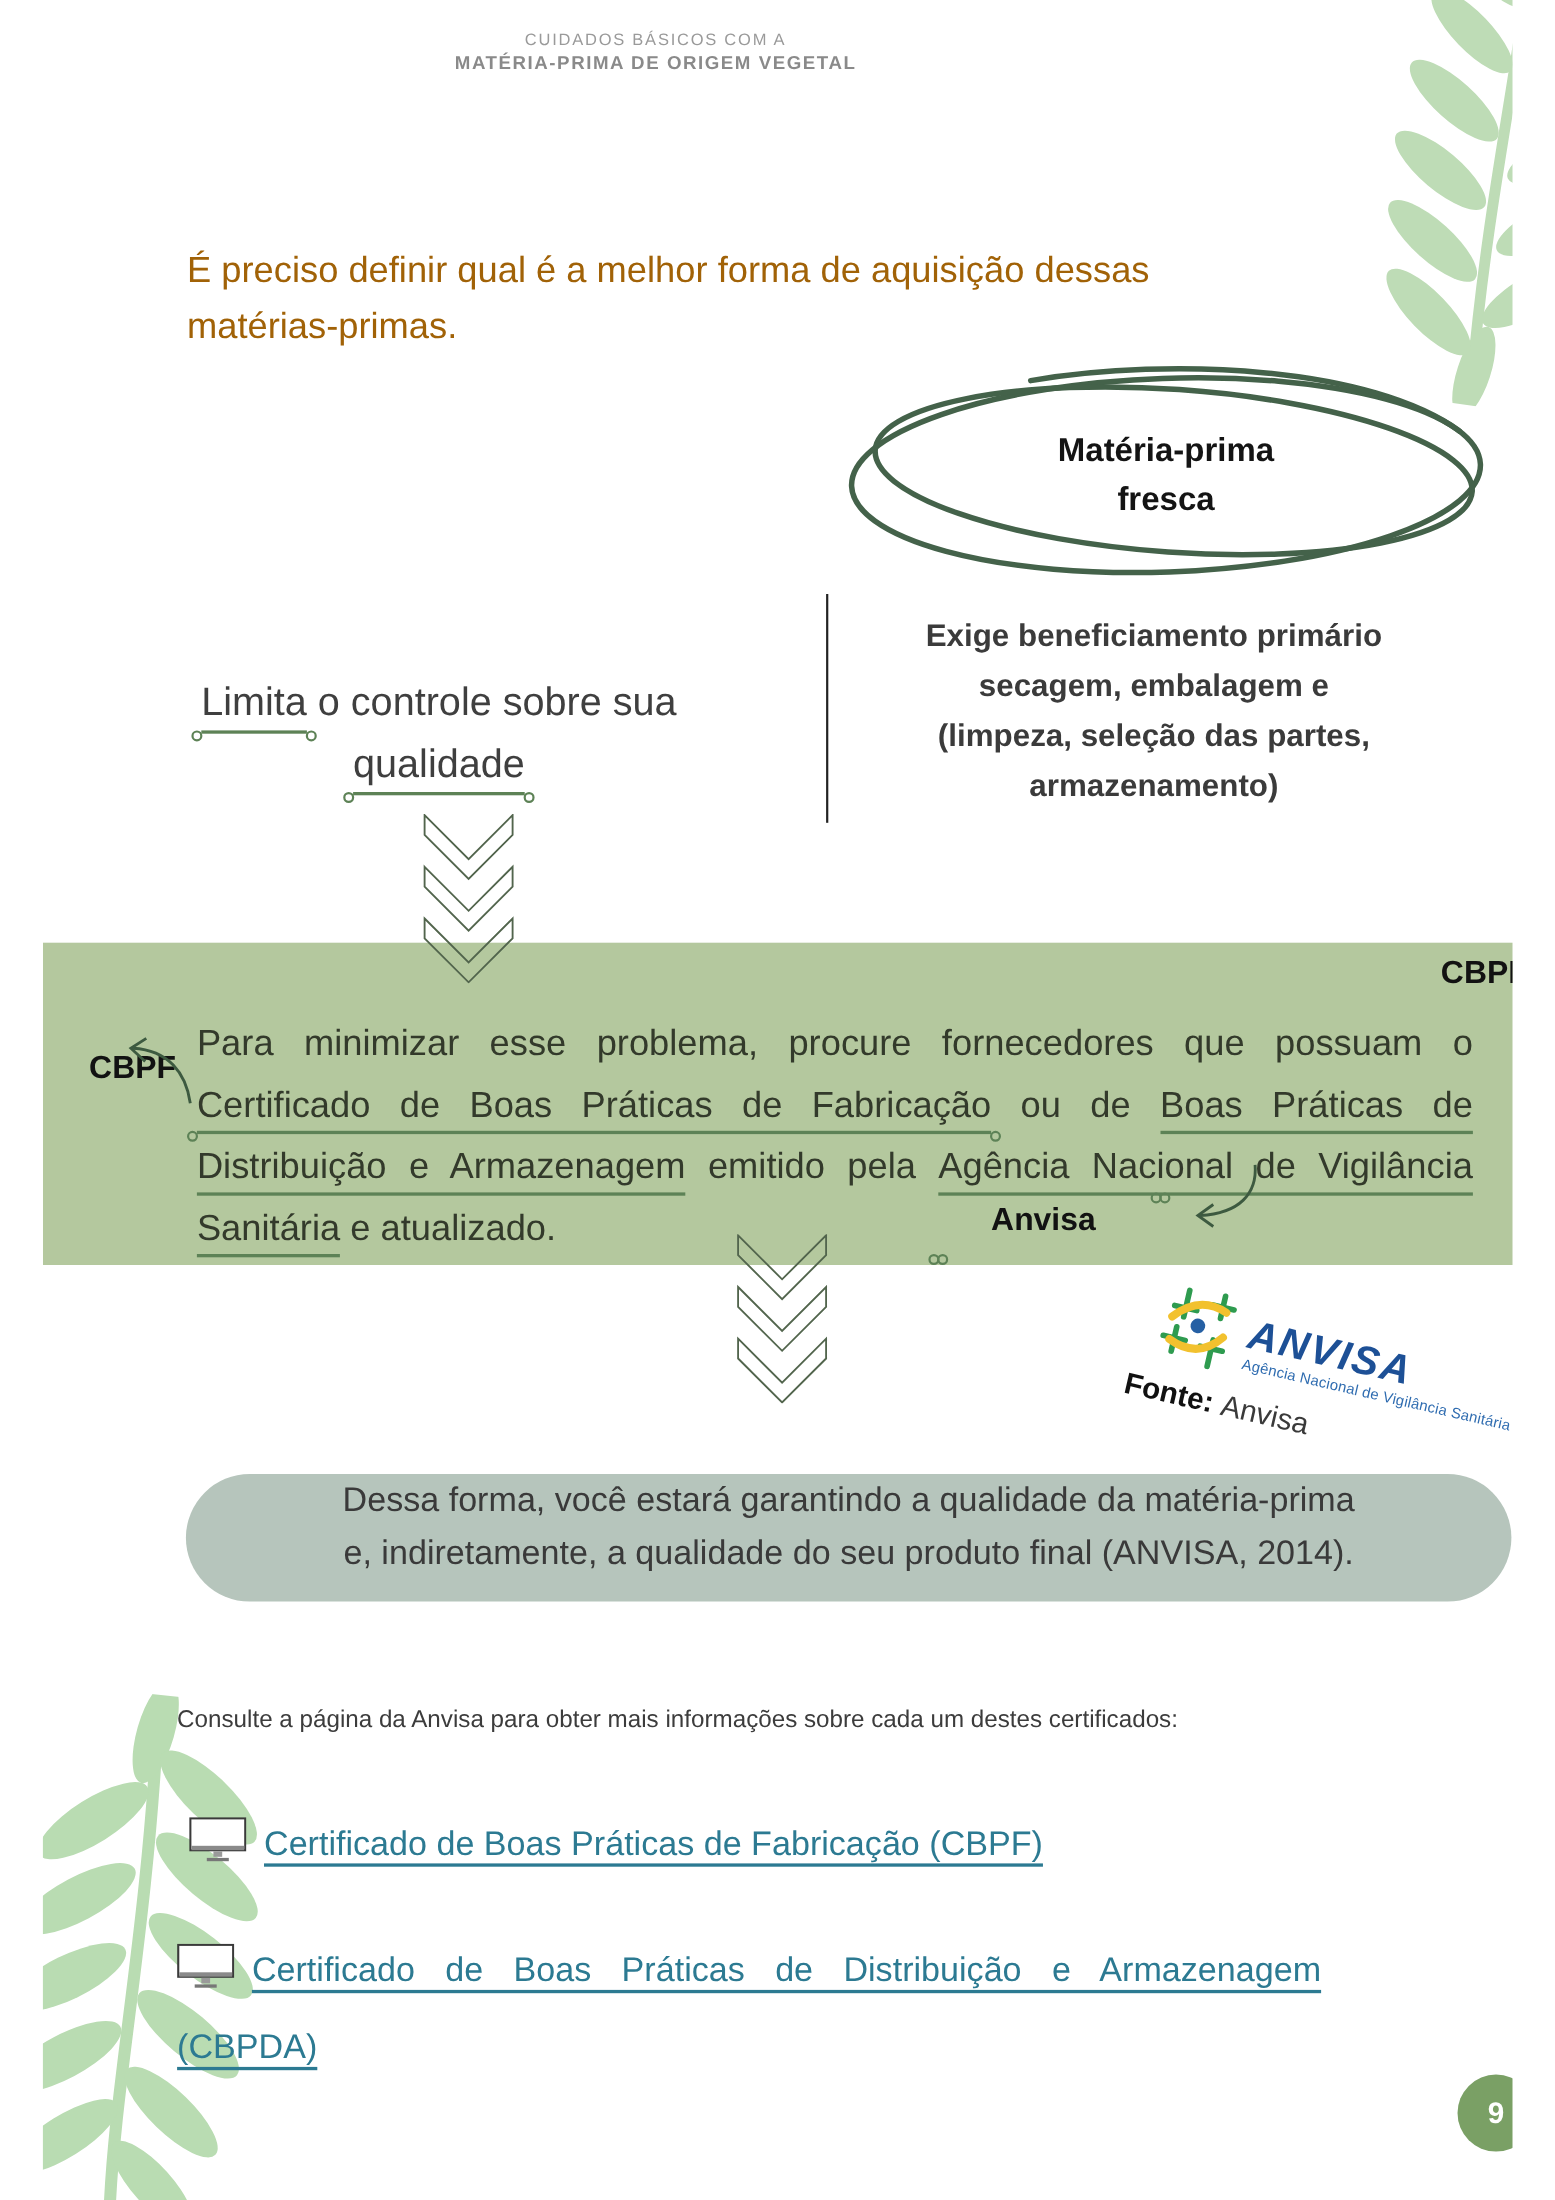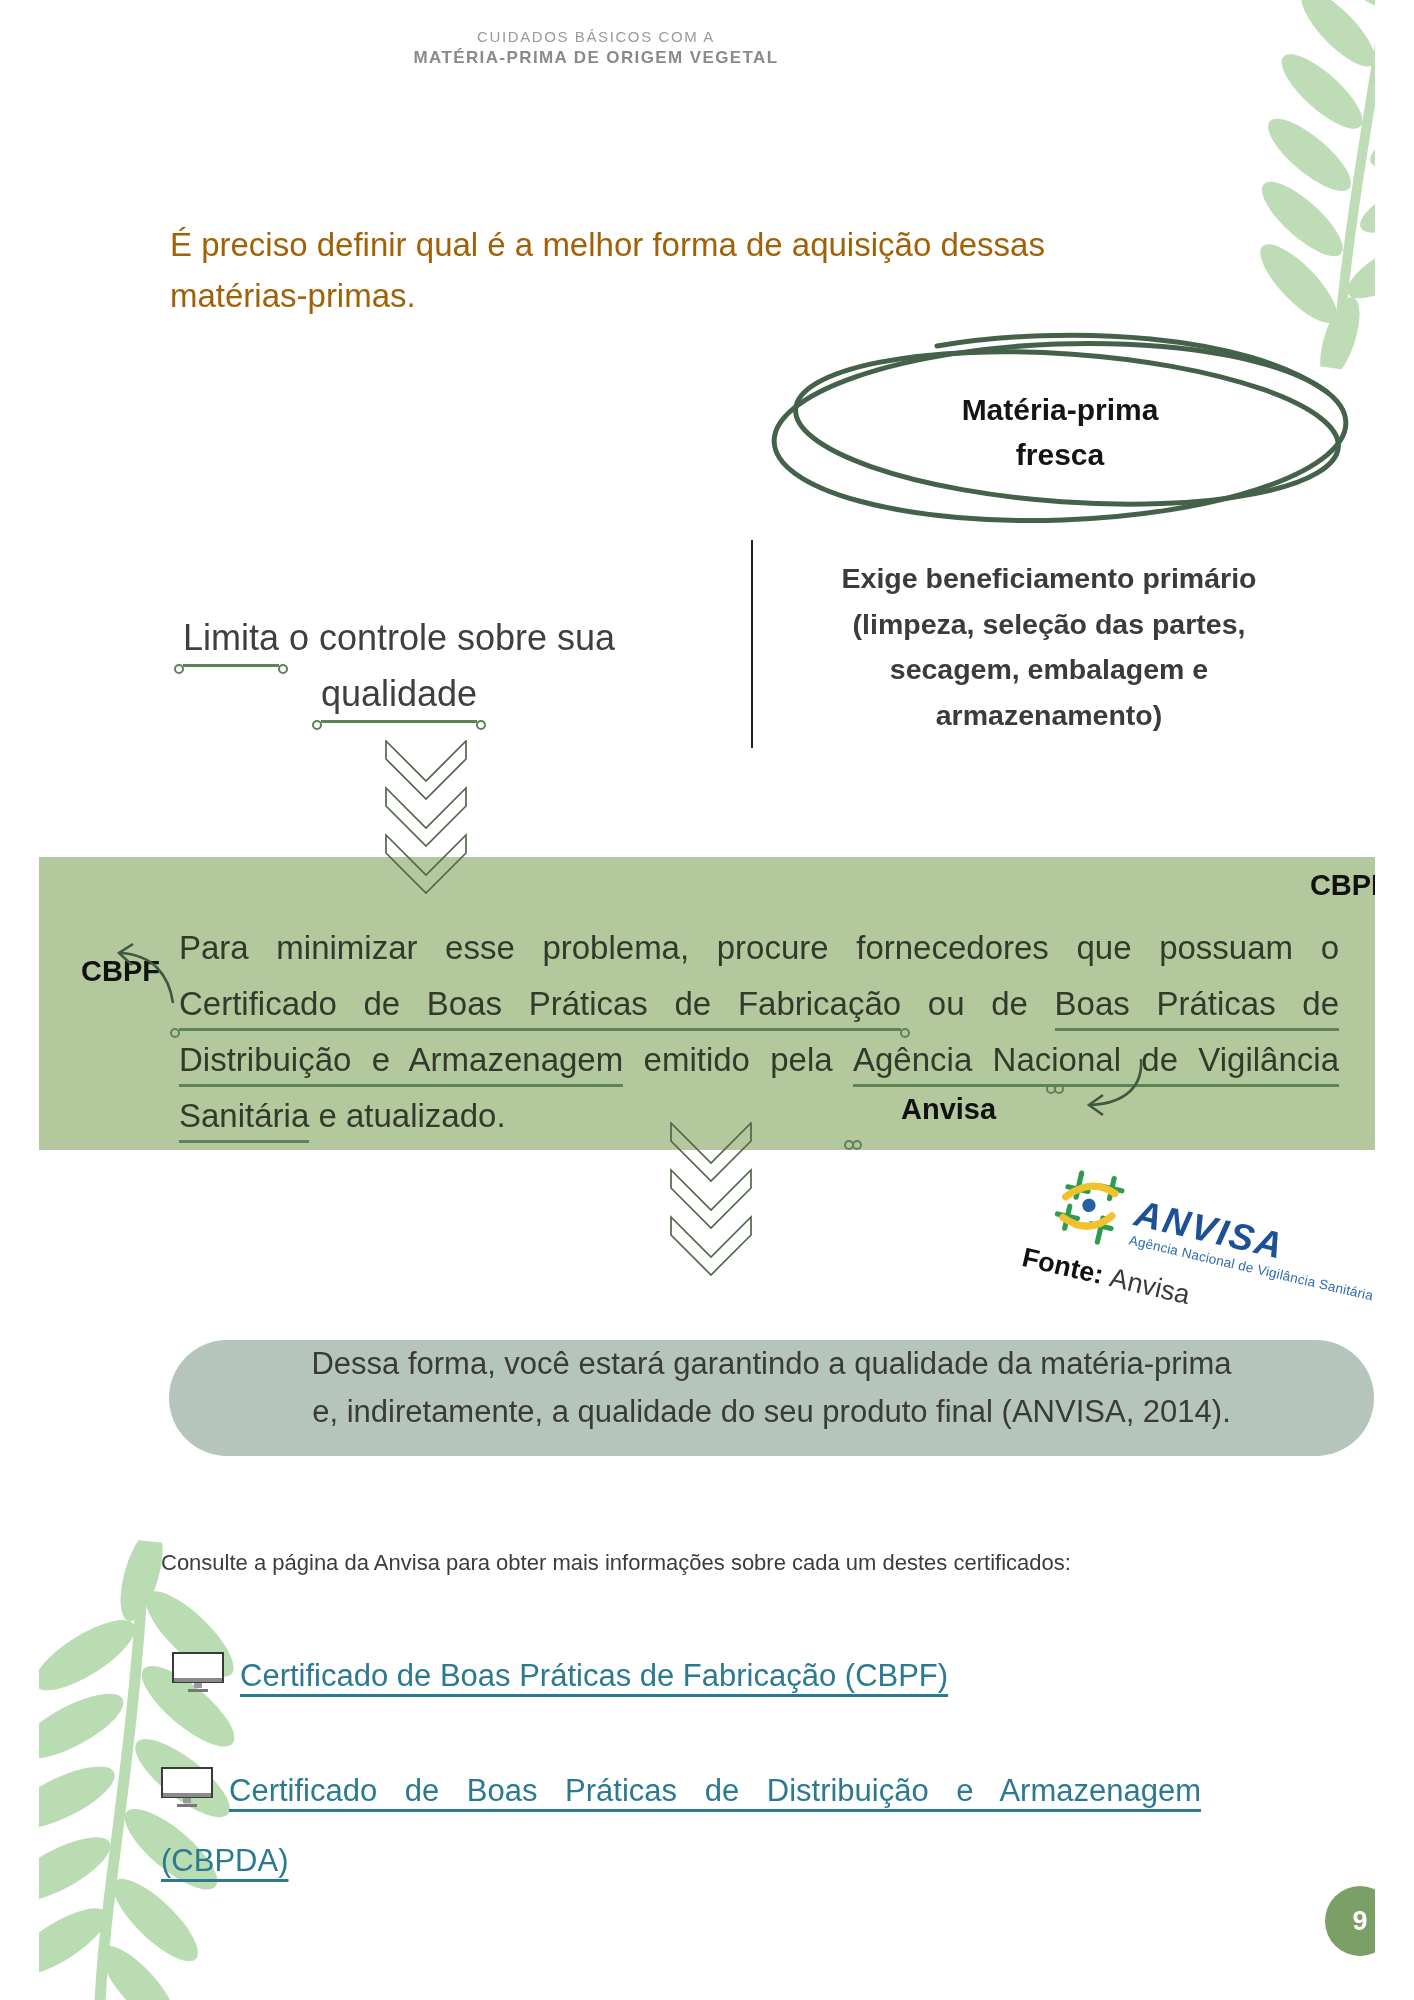--- a/index.html
+++ b/index.html
@@ -150,22 +150,22 @@
       <span>fresca</span>
     </div>
   </div>
 
   <div class="lp"><span class="ul">Limita</span><span> o controle sobre sua </span><span class="ul">qualidade</span></div>
 
   <div class="divider"></div>
 
   <div class="rp">
     <span>Exige beneficiamento primário</span>
+    <span>secagem, embalagem e</span>
     <span>(limpeza, seleção das partes,</span>
-    <span>secagem, embalagem e</span>
     <span>armazenamento)</span>
   </div>
 
   <div class="banner">
     <p class="banner-p"><span>Para minimizar esse problema, procure fornecedores que possuam o </span><span class="ul">Certificado de Boas Práticas de Fabricação</span><span> ou de </span><span class="ul">Boas Práticas de Distribuição e Armazenagem</span><span> emitido pela </span><span class="ul">Agência Nacional de Vigilância Sanitária</span><span> e atualizado.</span></p>
 
     <div class="ann ann-cbpda">CBPDA</div>
     <div class="ann ann-cbpf">CBPF</div>
     <div class="ann ann-anvisa">Anvisa</div>
 

